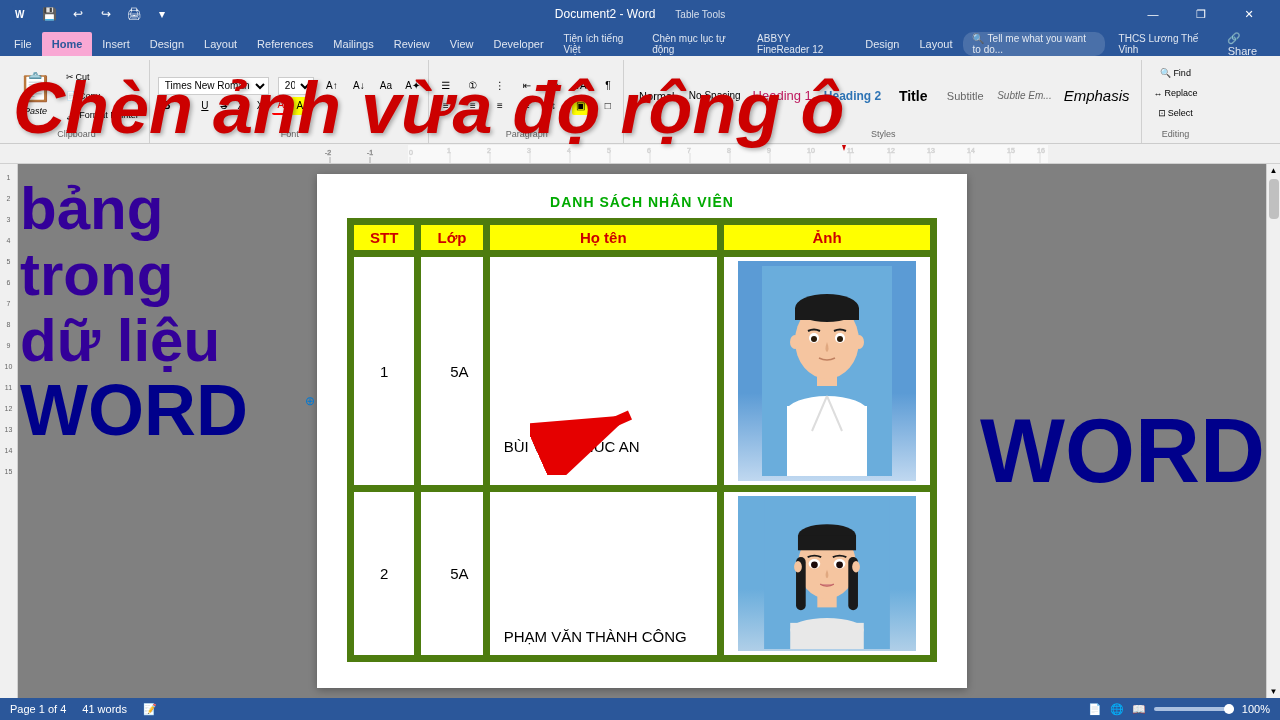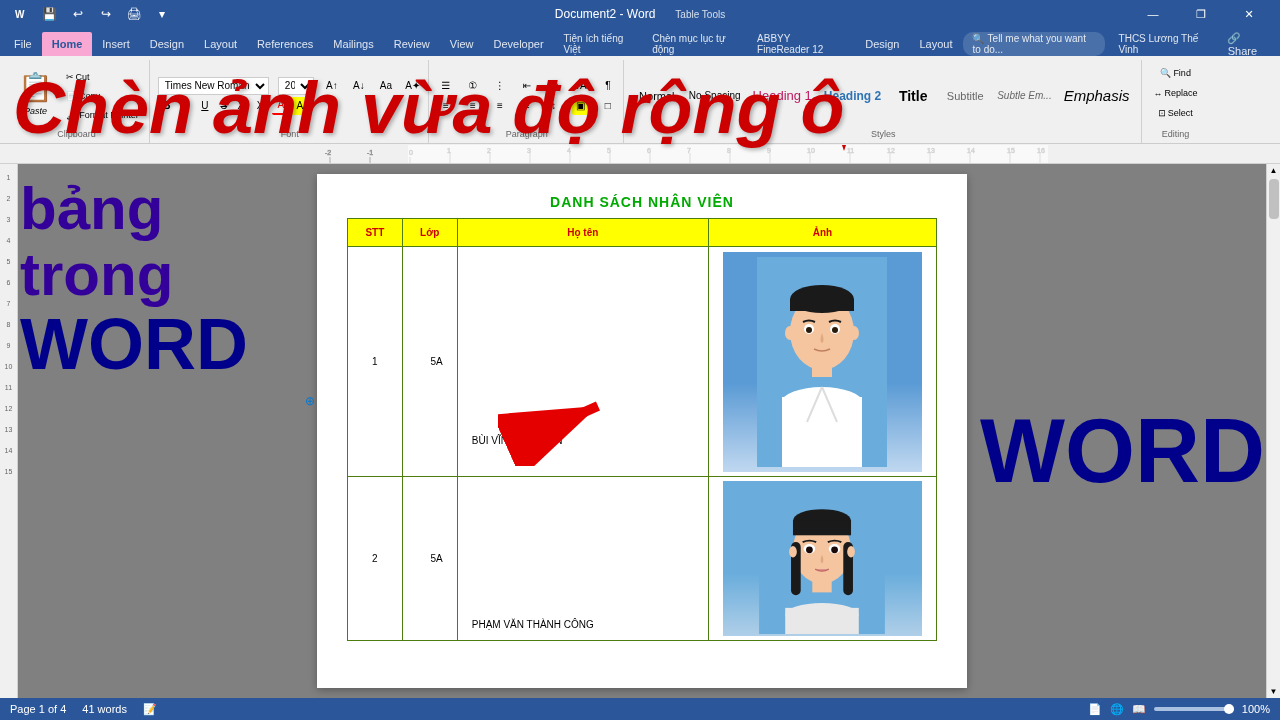--- a/index.html
+++ b/index.html
@@ -212,23 +212,23 @@
       margin-bottom: 8px;
       letter-spacing: 1px;
     }
 
     .data-table {
       width: 100%;
       border-collapse: collapse;
       border: 1px solid #000;
     }
     .data-table th, .data-table td {
-      border: 1px solid #4d7c0f;
+      border: 7px solid #4d7c0f;
       padding: 4px 14px;
-      font-size: 10px;
+      font-size: 15px;
       vertical-align: middle;
     }
     .table-header-row th {
       background: #ffff00;
       color: #cc0000;
       font-weight: bold;
       text-align: center;
       height: 28px;
     }
     .stt-col { width: 36px; text-align: center; }
@@ -712,20 +712,21 @@
 </div>
 
 <div style="position:absolute; top: 66px; left:0; right:0; z-index: 20; pointer-events:none; padding: 6px 13px;">
   <div class="overlay-text-title">Chèn ảnh vừa độ rộng ô</div>
 </div>
 
 <div id="left-overlay">
   <div class="overlay-left-text">
     <div class="overlay-line">bảng</div>
     <div class="overlay-line">trong</div>
+    <div class="overlay-line">dữ liệu</div>
     <div class="overlay-word">WORD</div>
   </div>
 </div>
 
 <div id="right-overlay">
   <div class="overlay-right-word" style="margin-top: 220px;">WORD</div>
 </div>
 
 <div id="status-bar">
   <span>Page 1 of 4</span>

